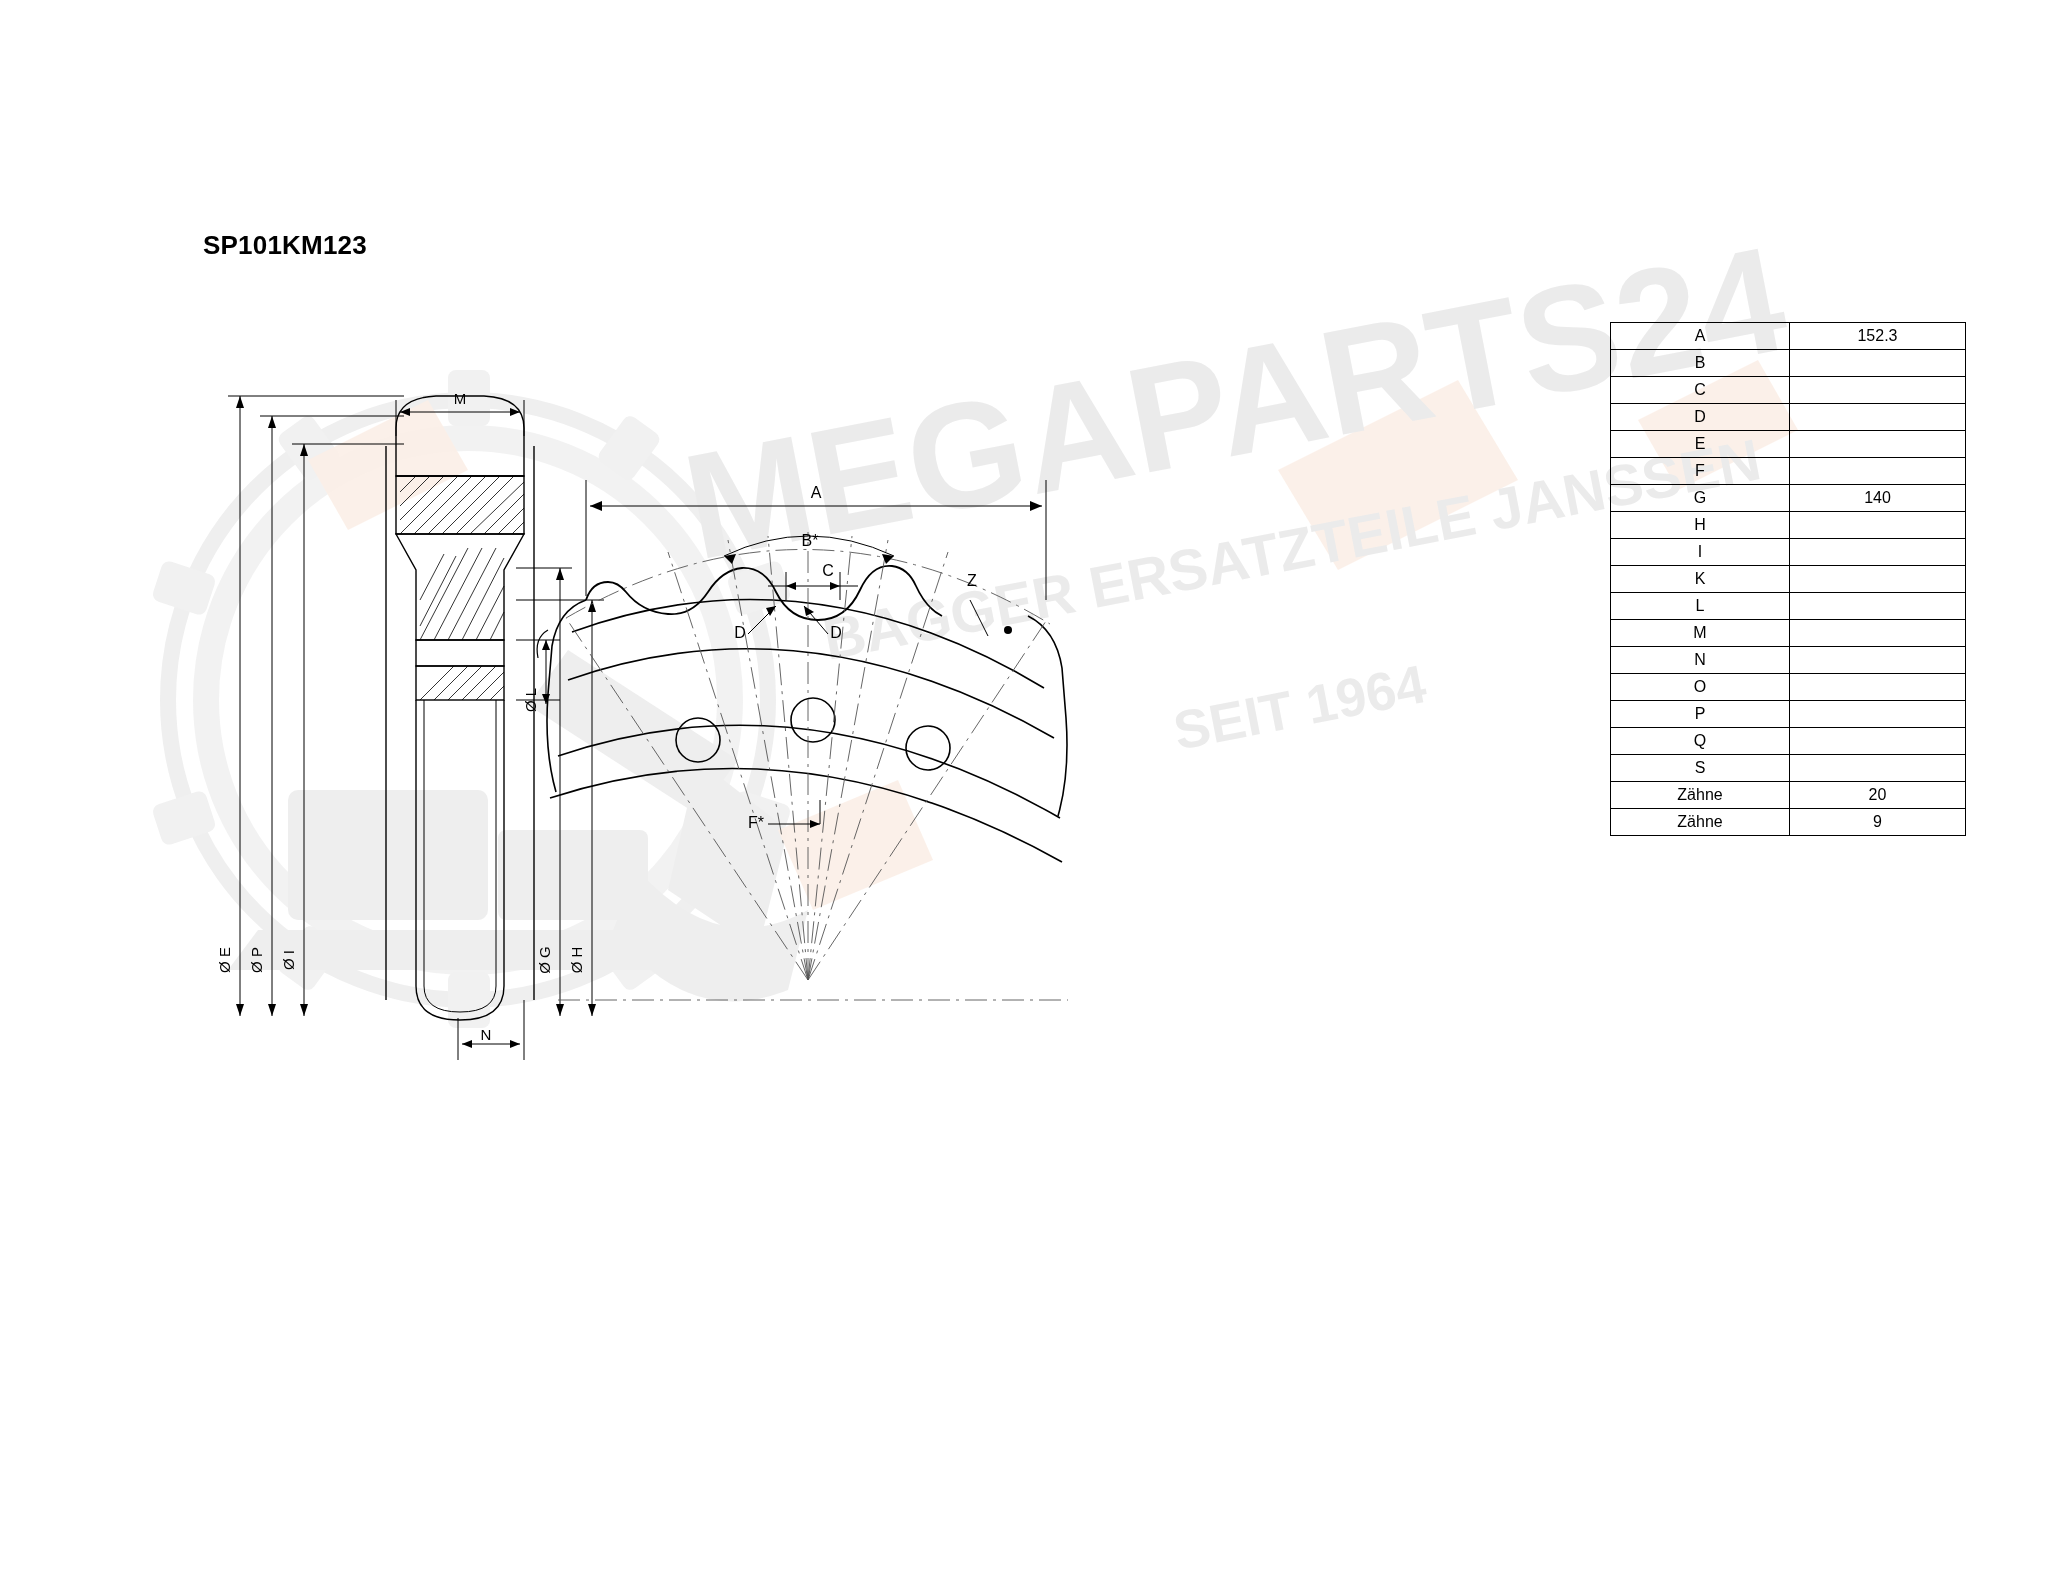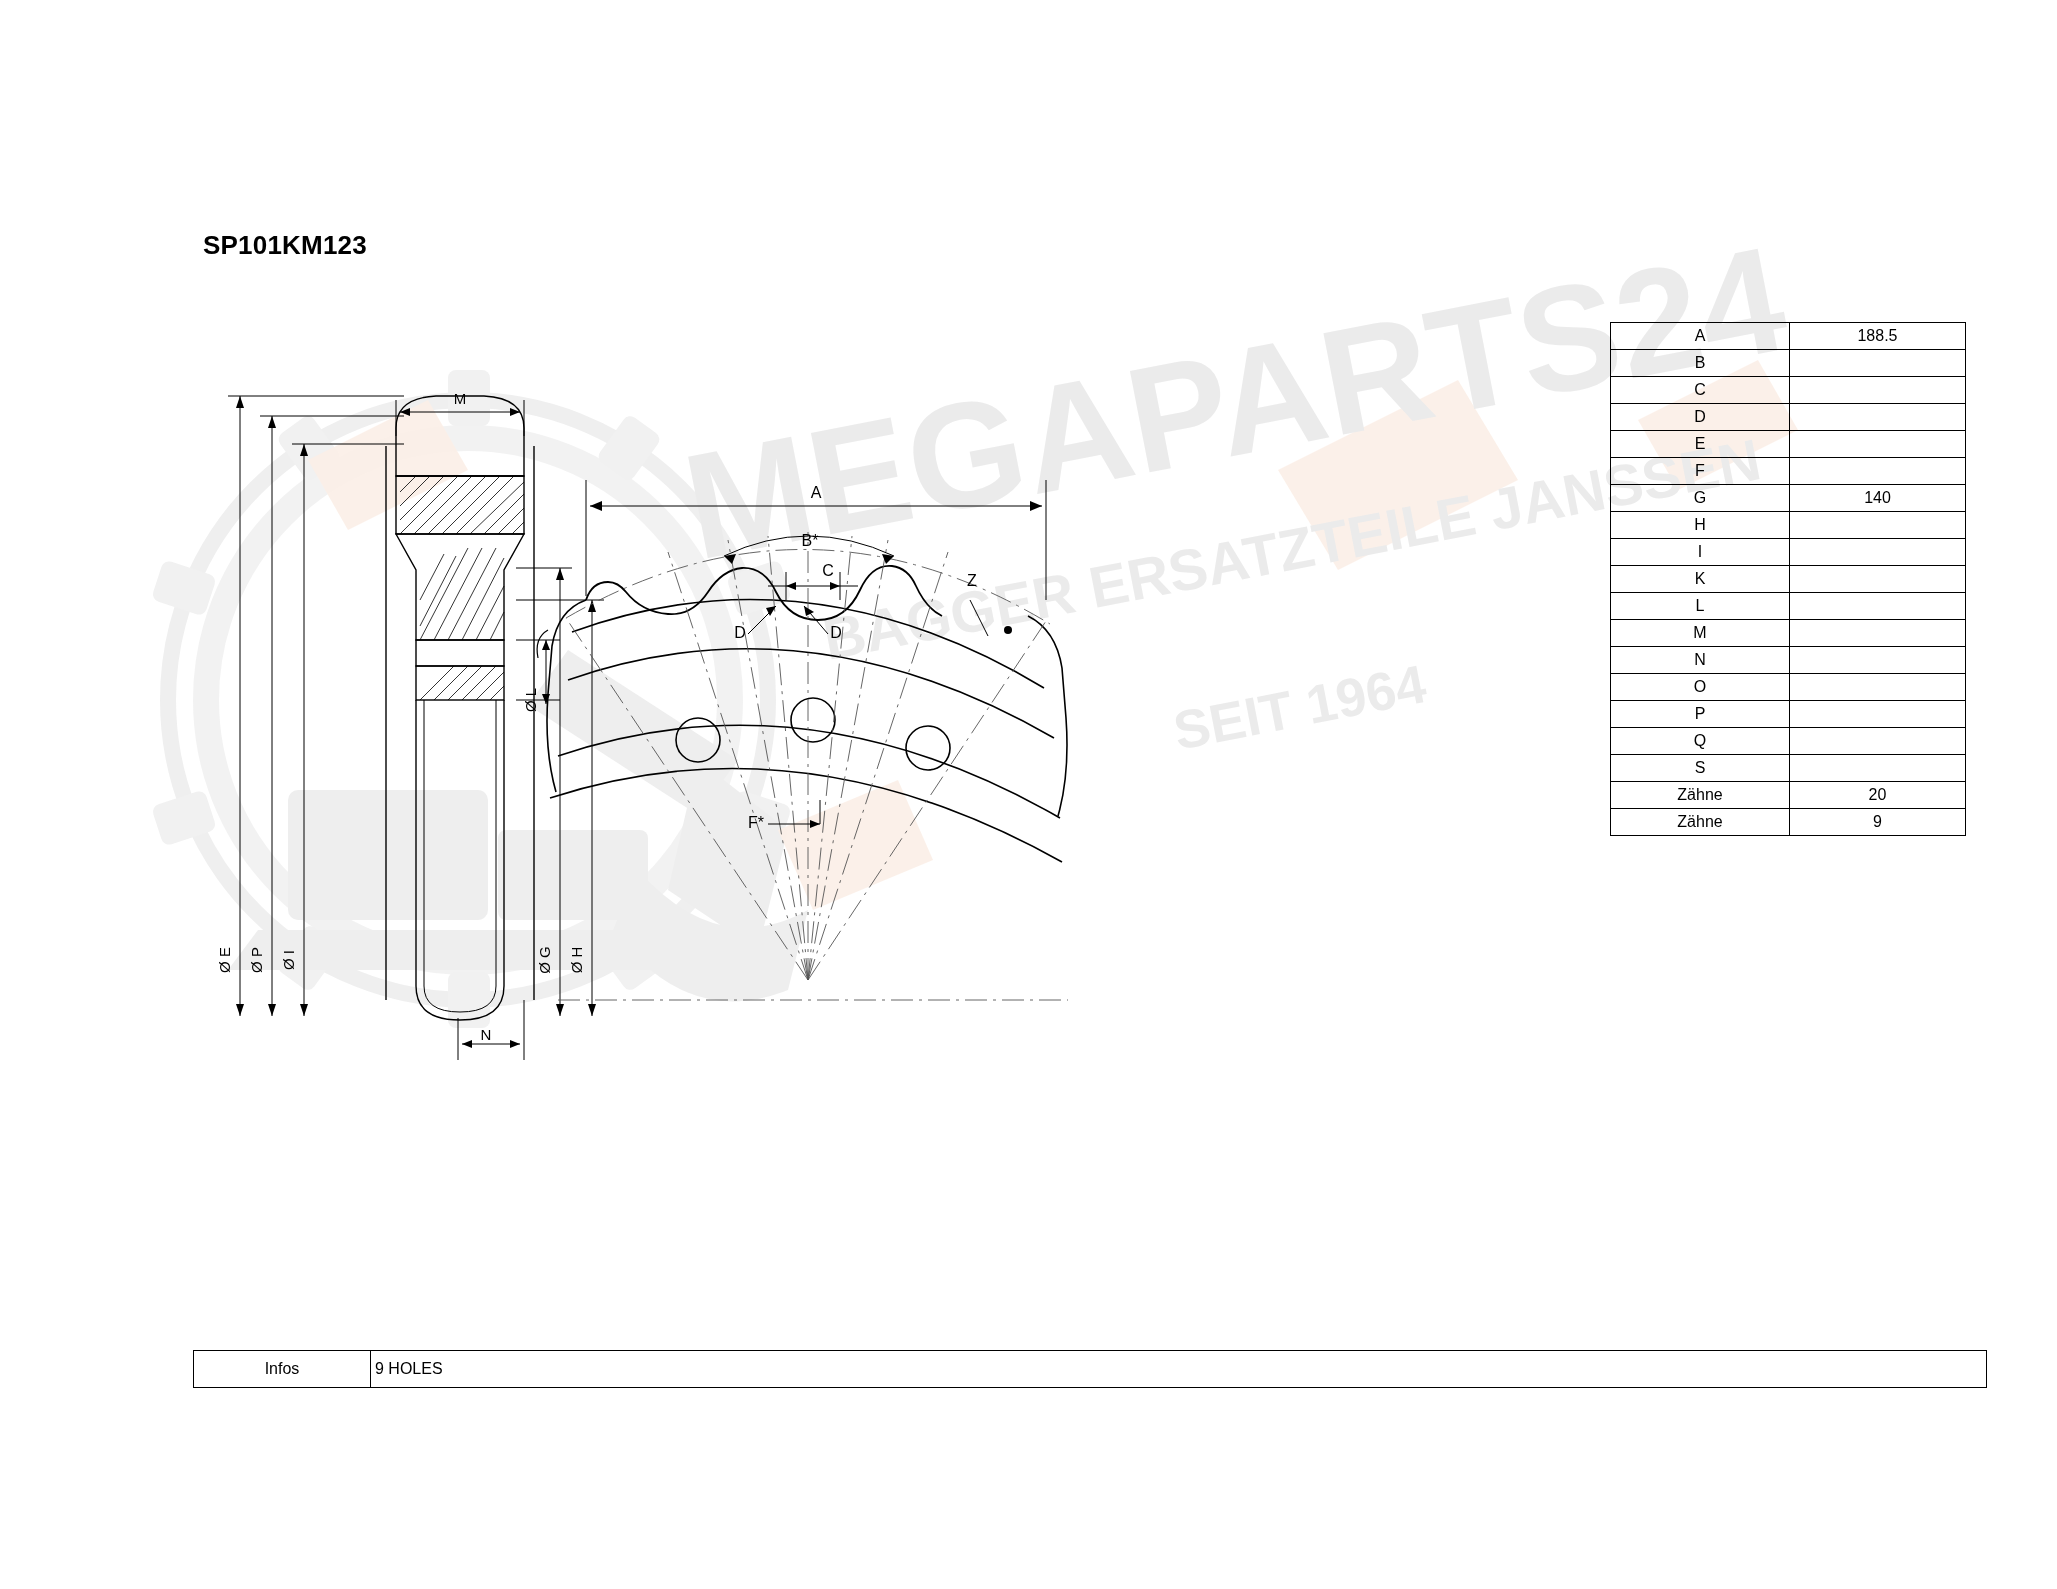--- a/index.html
+++ b/index.html
@@ -352,21 +352,21 @@
         </g>
         <text x="804" y="286" font-size="16" text-anchor="middle" fill="#000" stroke="none">Z</text>
       </g>
     </g>
   </svg>
 
   <table id="dim-table">
     <tbody>
       <tr>
         <td class="label-col">A</td>
-        <td class="value-col">188.5</td>
+        <td class="value-col">152.3</td>
       </tr>
       <tr>
         <td class="label-col">B</td>
         <td class="value-col"></td>
       </tr>
       <tr>
         <td class="label-col">C</td>
         <td class="value-col"></td>
       </tr>
       <tr>
@@ -429,22 +429,14 @@
         <td class="label-col">Zähne</td>
         <td class="value-col">20</td>
       </tr>
       <tr>
         <td class="label-col">Zähne</td>
         <td class="value-col">9</td>
       </tr>
     </tbody>
   </table>
 
-  <table id="infos-table">
-    <tbody>
-      <tr>
-        <td class="infos-label">Infos</td>
-        <td class="infos-value">9 HOLES</td>
-      </tr>
-    </tbody>
-  </table>
 
 </div>
 
 </body></html>

